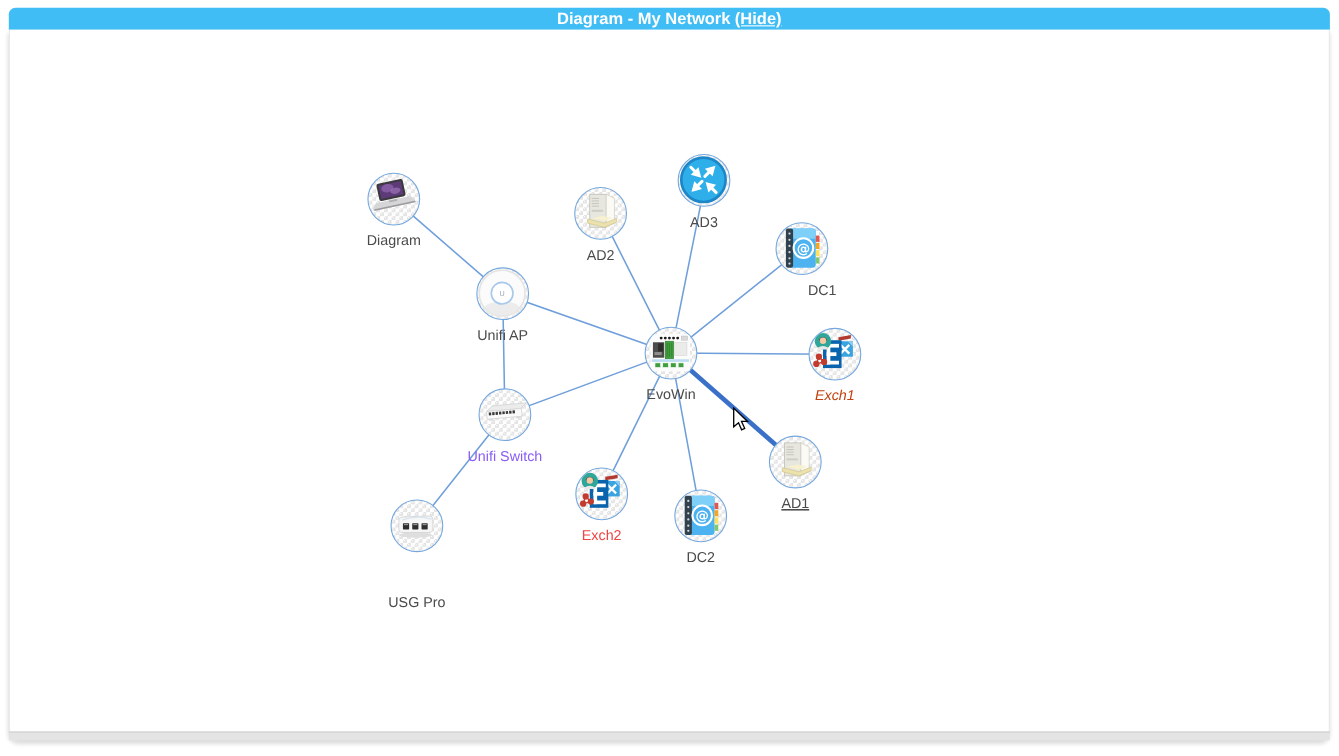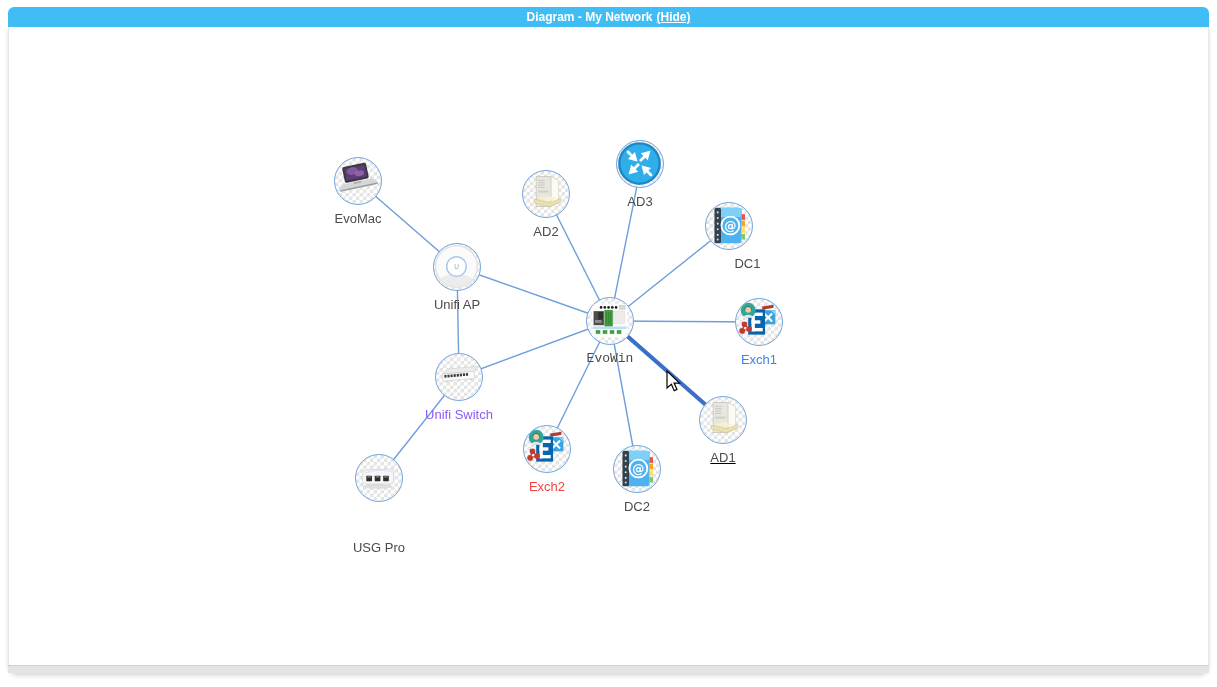--- a/index.html
+++ b/index.html
@@ -5,21 +5,21 @@
   html,body{margin:0;padding:0;}
   body{
     width:1217px;height:687px;position:relative;overflow:hidden;
     background:#ffffff;
     font-family:"Liberation Sans",sans-serif;
   }
   .panel{position:absolute;left:8px;top:7px;width:1201px;height:666px;}
   .titlebar{
     height:20px;border-radius:6px 6px 0 0;
     display:flex;align-items:center;justify-content:center;gap:4px;
-    color:#fff;font-size:12px;font-weight:bold;
+    color:#fff;font-size:15px;font-weight:bold;
   }
   .titlebar .hide-link{color:#fff;text-decoration:underline;cursor:pointer;}
   .card{
     position:absolute;left:0;right:0;top:20px;bottom:0;
     background:#fff;
     border:1px solid #e7e7e7;border-top:none;
     border-radius:0 0 9px 9px;
     box-shadow:0 3px 4px rgba(0,0,0,0.14);
   }
   .bottom-bar{
@@ -80,21 +80,21 @@
       <rect x="11" y="7" width="26" height="17" rx="2" fill="#3a3a3c"></rect>
       <rect x="13" y="9" width="22" height="13" fill="#5d3a78"></rect>
       <ellipse cx="21" cy="13" rx="6" ry="4" fill="#8a5fa8" opacity="0.85"></ellipse>
       <ellipse cx="28" cy="17" rx="5" ry="3" fill="#a77fc0" opacity="0.6"></ellipse>
       <path d="M7 25 L41 25 L45 30 Q45 32 42 32 L6 32 Q3 32 3 30 Z" fill="#d6d6d8"></path>
       <path d="M20 25 L28 25 L28 26.5 Q28 27 27 27 L21 27 Q20 27 20 26.5 Z" fill="#b2b2b4"></path>
       <rect x="4" y="30.4" width="41" height="1.6" rx="0.8" fill="#9b9b9d"></rect>
     </g>
           </svg>
         </div>
-        <div class="label" style="color: rgb(75, 75, 75);">EvoMac</div>
+        <div class="label" style="color: rgb(75, 75, 75);">Diagram</div>
       </div>
       <div class="node" style="left: 407px; top: 243px; justify-content: space-between;">
         <div class="circle checker" style="border-color: rgb(116, 167, 222);">
           <svg viewBox="0 0 48 48">
     <circle cx="24" cy="24" r="23" fill="#fbfbfb"></circle>
     <circle cx="24" cy="24" r="22.2" fill="none" stroke="#e4e4e4" stroke-width="1.6"></circle>
     <ellipse cx="24" cy="39" rx="17" ry="7" fill="#e9e9e9" opacity="0.8"></ellipse>
     <circle cx="24" cy="24" r="10.5" fill="#ffffff" stroke="#a8c8ec" stroke-width="1.6"></circle>
     <text x="24" y="26.6" font-size="7" fill="#9aa7b5" text-anchor="middle" font-family="'Liberation Sans',sans-serif">U</text>
     </svg>
@@ -154,21 +154,21 @@
               <circle cx="12.5" cy="28" r="1.1"></circle>
       <circle cx="12.5" cy="34" r="1.1"></circle>
               <circle cx="12.5" cy="39" r="1.1"></circle>
     </g>
     <circle cx="26" cy="24" r="9.5" fill="none" stroke="#ffffff" stroke-width="2"></circle>
     <text x="26" y="28.6" font-size="13" font-weight="bold" fill="#ffffff" text-anchor="middle" font-family="'DejaVu Sans',sans-serif">@</text>
     </svg>
         </div>
         <div class="label" style="color: rgb(75, 75, 75); margin-left: 37px;">DC1</div>
       </div>
-      <div class="node" style="left: 560px; top: 297px; font-family: Liberation Mono, monospace;">
+      <div class="node" style="left: 560px; top: 297px;">
         <div class="circle checker" style="border-color: rgb(116, 167, 222);">
           <svg viewBox="0 0 48 48">
     <rect x="5" y="6" width="38" height="36" fill="#fcfcfc"></rect>
     <g fill="#1c1c1c">
       <circle cx="15" cy="10" r="1.4"></circle>
               <circle cx="19" cy="10" r="1.4"></circle>
               <circle cx="23" cy="10" r="1.4"></circle>
       <circle cx="27" cy="10" r="1.4"></circle>
               <circle cx="31" cy="10" r="1.4"></circle>
     </g>
@@ -215,21 +215,21 @@
     <g stroke="#c23b2e" stroke-width="1.3" fill="#c23b2e">
       <line x1="9" y1="27" x2="6.5" y2="34"></line>
       <line x1="9" y1="27" x2="14" y2="32"></line>
       <line x1="6.5" y1="34" x2="14" y2="32"></line>
       <circle cx="9" cy="27" r="2.4"></circle>
               <circle cx="6.5" cy="34" r="2.4"></circle>
               <circle cx="14" cy="32" r="2.4"></circle>
     </g>
           </svg>
         </div>
-        <div class="label" style="color: #3b82f6;">Exch1</div>
+        <div class="label" style="color: #c2410c; font-style: italic;">Exch1</div>
       </div>
       <div class="node" style="left: 409px; top: 353px;">
         <div class="circle checker" style="border-color: rgb(116, 167, 222);">
           <svg viewBox="0 0 48 48">
     <g transform="rotate(-5 24 24)">
       <path d="M7 20 L13 15 L46 15 L40 20 Z" fill="#ececec" stroke="#d5d5d5" stroke-width="0.8"></path>
       <rect x="7" y="20" width="34" height="7.5" fill="#fbfbfb" stroke="#d5d5d5" stroke-width="0.8"></rect>
       <g fill="#3a3a3a">
         <rect x="9" y="21.2" width="2.3" height="2.8"></rect>
                 <rect x="12.3" y="21.2" width="2.3" height="2.8"></rect>

